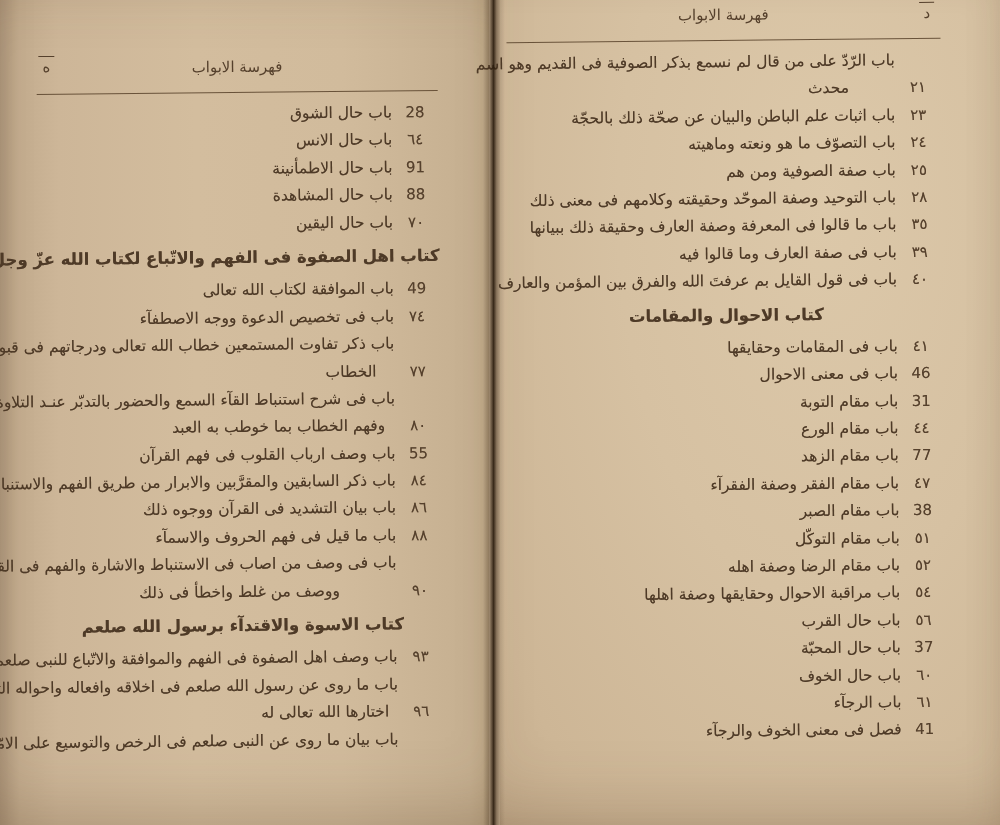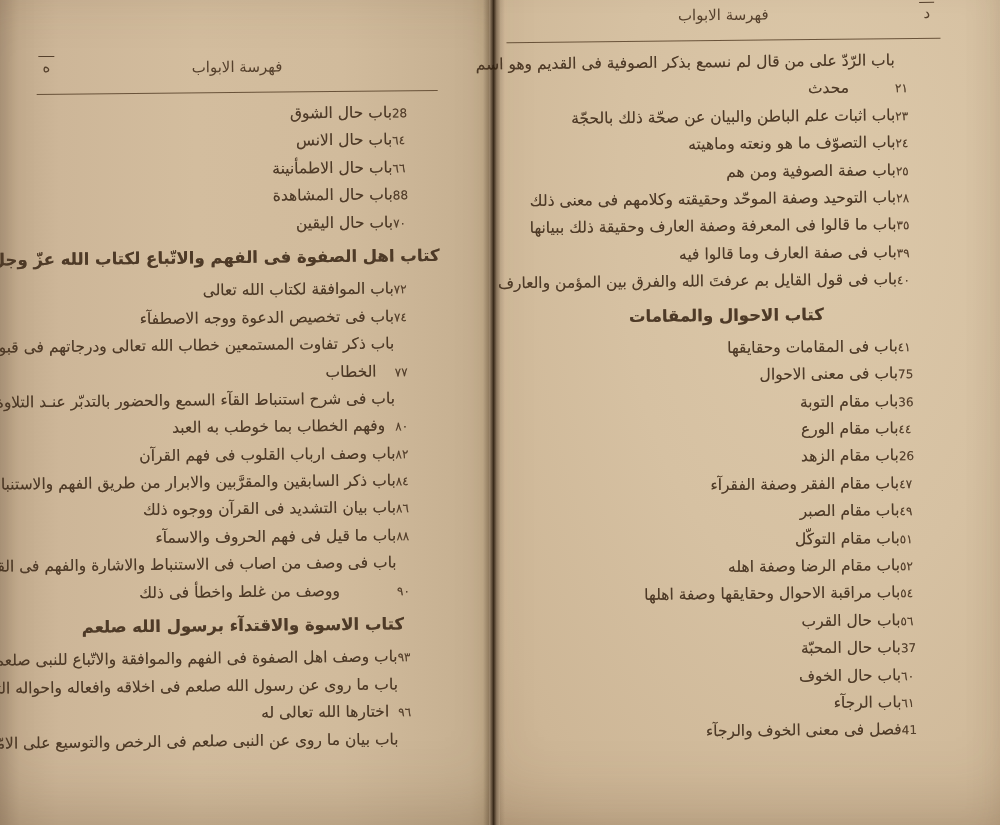--- a/index.html
+++ b/index.html
@@ -51,21 +51,21 @@
   .rows{direction:rtl;}
   .row{
     display:flex;align-items:baseline;height:27.4px;
     white-space:nowrap;
   }
   .row .text{
     flex:1;text-align:right;font-size:15.5px;line-height:27.4px;
     color:#4e3a27;text-shadow:0 0 .5px rgba(78,58,39,.55);
   }
   .row .num{
-    flex:0 0 46px;direction:ltr;text-align:left;font-size:12px;color:#55402c;
+    flex:0 0 46px;direction:ltr;text-align:center;font-size:15px;color:#55402c;
     text-shadow:0 0 .5px rgba(78,58,39,.5);
   }
   .row.heading{display:block;text-align:center;margin:6px 0;}
   .row.heading .text{
     display:inline;font-size:16.5px;font-weight:bold;color:#4e3a27;
   }
   .row.cont .text{font-size:15.5px;}
 </style>
 </head>
 <body>
@@ -82,34 +82,34 @@
       <div class="rows">
           <div class="row entry">
             <span class="num">28</span>
             <span class="text">باب حال الشوق</span>
           </div>
           <div class="row entry">
             <span class="num">٦٤</span>
             <span class="text">باب حال الانس</span>
           </div>
           <div class="row entry">
-            <span class="num">٦٦</span>
+            <span class="num">91</span>
             <span class="text">باب حال الاطمأنينة</span>
           </div>
           <div class="row entry">
             <span class="num">88</span>
             <span class="text">باب حال المشاهدة</span>
           </div>
           <div class="row entry">
             <span class="num">٧٠</span>
             <span class="text">باب حال اليقين</span>
           </div>
           <div class="row heading"><span class="text">كتاب اهل الصفوة فى الفهم والاتّباع لكتاب الله عزّ وجل</span></div>
           <div class="row entry">
-            <span class="num">٧٢</span>
+            <span class="num">49</span>
             <span class="text">باب الموافقة لكتاب الله تعالى</span>
           </div>
           <div class="row entry">
             <span class="num">٧٤</span>
             <span class="text">باب فى تخصيص الدعوة ووجه الاصطفآء</span>
           </div>
           <div class="row entry">
             <span class="num"></span>
             <span class="text">باب ذكر تفاوت المستمعين خطاب الله تعالى ودرجاتهم فى قبول</span>
           </div>
@@ -119,21 +119,21 @@
           </div>
           <div class="row entry">
             <span class="num"></span>
             <span class="text">باب فى شرح استنباط القآء السمع والحضور بالتدبّر عنـد التلاوة</span>
           </div>
           <div class="row cont">
             <span class="num">٨٠</span>
             <span class="text" style="padding-right: 10px;">وفهم الخطاب بما خوطب به العبد</span>
           </div>
           <div class="row entry">
-            <span class="num">٨٢</span>
+            <span class="num">55</span>
             <span class="text">باب وصف ارباب القلوب فى فهم القرآن</span>
           </div>
           <div class="row entry">
             <span class="num">٨٤</span>
             <span class="text">باب ذكر السابقين والمقرَّبين والابرار من طريق الفهم والاستنباط</span>
           </div>
           <div class="row entry">
             <span class="num">٨٦</span>
             <span class="text">باب بيان التشديد فى القرآن ووجوه ذلك</span>
           </div>
@@ -213,41 +213,41 @@
           <div class="row entry">
             <span class="num">٤٠</span>
             <span class="text">باب فى قول القايل بم عرفتَ الله والفرق بين المؤمن والعارف</span>
           </div>
           <div class="row heading"><span class="text">كتاب الاحوال والمقامات</span></div>
           <div class="row entry">
             <span class="num">٤١</span>
             <span class="text">باب فى المقامات وحقايقها</span>
           </div>
           <div class="row entry">
-            <span class="num">75</span>
+            <span class="num">46</span>
             <span class="text">باب فى معنى الاحوال</span>
           </div>
           <div class="row entry">
-            <span class="num">36</span>
+            <span class="num">31</span>
             <span class="text">باب مقام التوبة</span>
           </div>
           <div class="row entry">
             <span class="num">٤٤</span>
             <span class="text">باب مقام الورع</span>
           </div>
           <div class="row entry">
-            <span class="num">26</span>
+            <span class="num">77</span>
             <span class="text">باب مقام الزهد</span>
           </div>
           <div class="row entry">
             <span class="num">٤٧</span>
             <span class="text">باب مقام الفقر وصفة الفقرآء</span>
           </div>
           <div class="row entry">
-            <span class="num">٤٩</span>
+            <span class="num">38</span>
             <span class="text">باب مقام الصبر</span>
           </div>
           <div class="row entry">
             <span class="num">٥١</span>
             <span class="text">باب مقام التوكّل</span>
           </div>
           <div class="row entry">
             <span class="num">٥٢</span>
             <span class="text">باب مقام الرضا وصفة اهله</span>
           </div>

